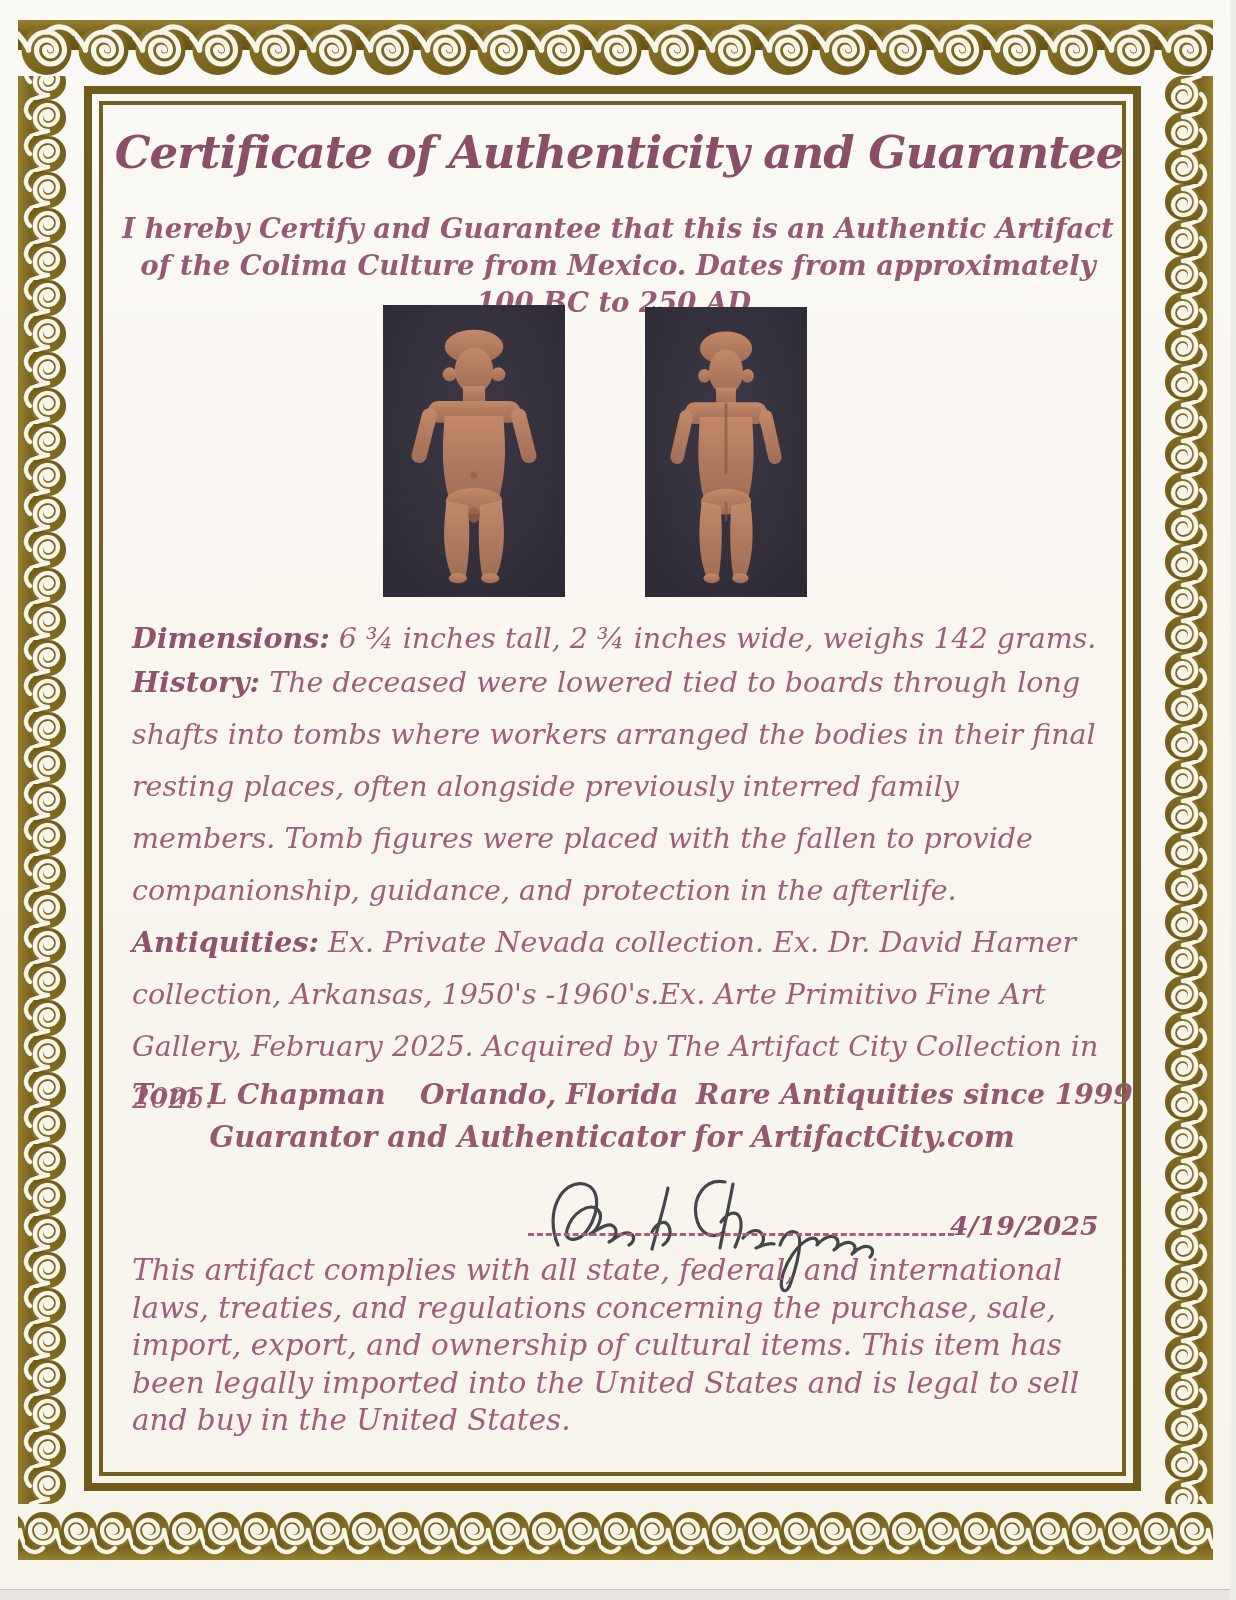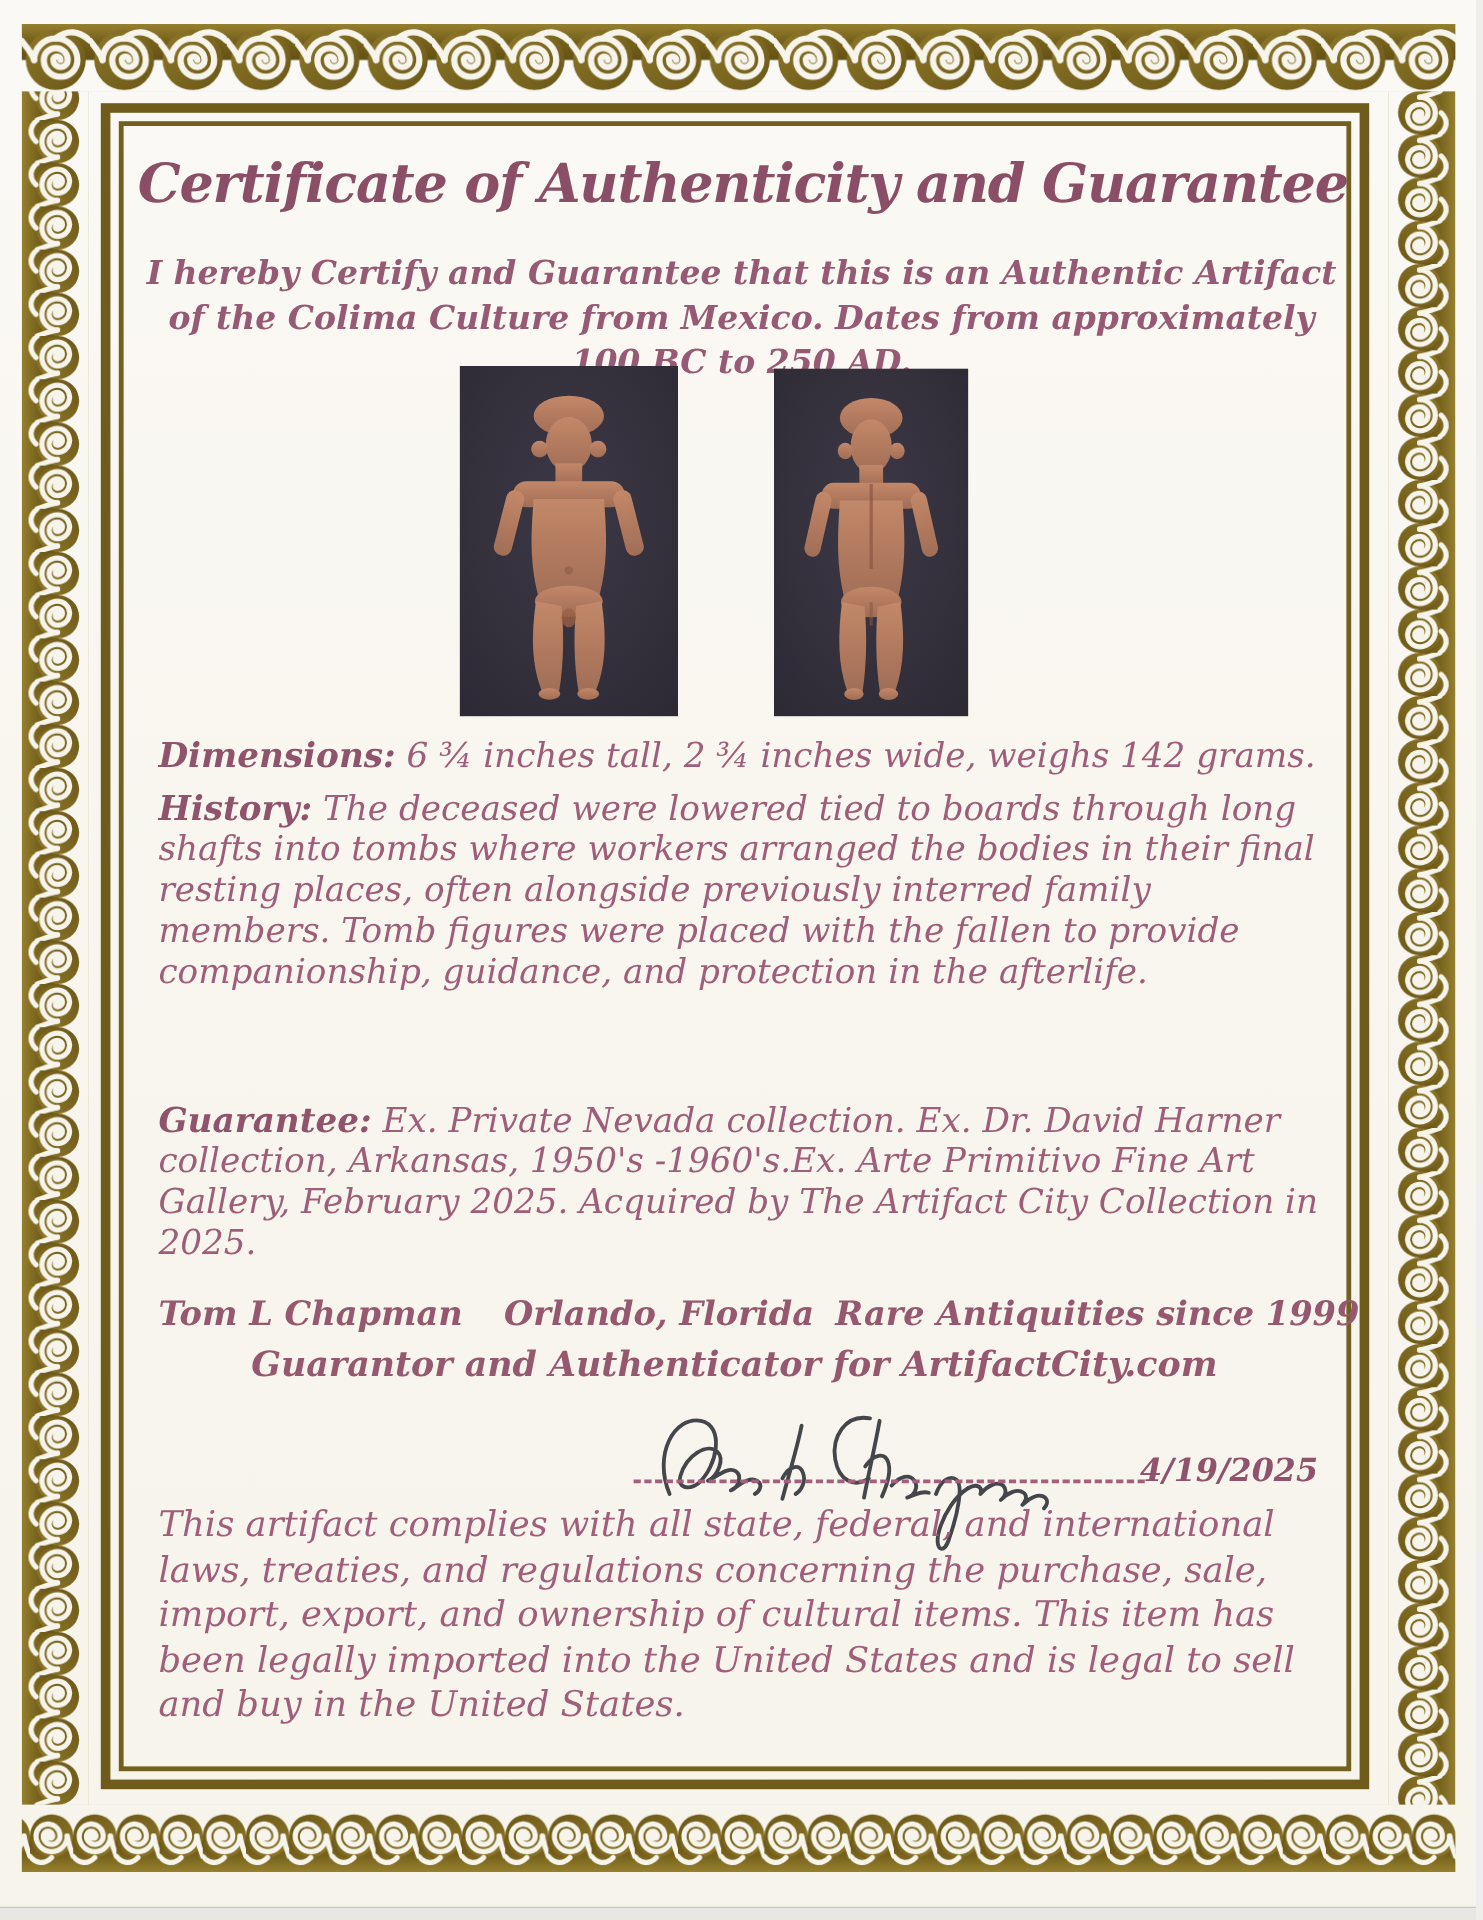--- a/index.html
+++ b/index.html
@@ -16,21 +16,21 @@
   .band-bottom{left:18px;top:1504px;width:1195px;height:56px;transform:rotate(180deg);transform-origin:center;}
   .band-left{left:18px;top:76px;width:1428px;height:56px;transform:rotate(-90deg) translateX(-1428px);}
   .band-right{left:1157px;top:76px;width:1428px;height:56px;transform:translateX(56px) rotate(90deg);}
   
   .frame-outer{left:84px;top:86px;width:1041px;height:1389px;border:8px solid #6f5b1b;}
   .frame-inner{left:99px;top:101px;width:1019px;height:1367px;border:4px solid #73601e;}
   
   .cert{font-style:italic;color:#9c5d78;}
   .title{left:106px;top:126px;width:1026px;text-align:center;font-size:45px;font-weight:bold;color:#8a4f66;letter-spacing:-1px;}
   .intro{left:108px;top:210px;width:1020px;text-align:center;font-size:27.5px;line-height:37px;font-weight:bold;color:#975a74;}
-  .para{left:132px;width:978px;font-size:28.5px;line-height:34px;color:#9e5e79;}
+  .para{left:132px;width:978px;font-size:28.5px;line-height:52px;color:#9e5e79;}
   .para b{color:#8f536c;}
   .p-dim{top:612px;}
   .p-his{top:656px;}
   .p-des{top:808px;}
   .p-pro{top:916px;}
   .sigrow{top:1078px;font-size:28px;font-weight:bold;color:#95586f;}
   .sig-name{left:132px;}
   .sig-loc{left:420px;}
   .sig-tag{left:696px;}
   .guarantor{left:132px;top:1120px;width:960px;text-align:center;font-size:29px;font-weight:bold;color:#95586f;}
@@ -138,21 +138,21 @@
   </svg>
   <svg class="photo" style="left:645px;top:307px" width="162" height="290" viewBox="0 0 180 295" preserveAspectRatio="none" role="img" aria-label="Colima shaman pottery figure, back view">
     <rect width="180" height="295" fill="url(#pbg)"></rect>
     <use href="#fig" fill="url(#terra)"></use>
     <path d="M90,98 V170" stroke="#8a5540" stroke-width="3" opacity="0.7" fill="none"></path>
     <path d="M90,198 V218" stroke="#8a5540" stroke-width="3" opacity="0.55" fill="none"></path>
   </svg>
 
   <div class="abs cert para p-dim"><b>Dimensions:</b><span> 6 ¾ inches tall, 2 ¾ inches wide, weighs 142 grams.</span></div>
   <div class="abs cert para p-his"><b>History:</b><span> The deceased were lowered tied to boards through long shafts into tombs where workers arranged the bodies in their final resting places, often alongside previously interred family members. Tomb figures were placed with the fallen to provide companionship, guidance, and protection in the afterlife.</span></div>
-  <div class="abs cert para p-pro"><b>Guarantee:</b><span> Ex. Private Nevada collection. Ex. Dr. David Harner collection, Arkansas, 1950's -1960's.Ex. Arte Primitivo Fine Art Gallery, February 2025. Acquired by The Artifact City Collection in 2025.</span></div>
+  <div class="abs cert para p-pro"><b>Antiquities:</b><span> Ex. Private Nevada collection. Ex. Dr. David Harner collection, Arkansas, 1950's -1960's.Ex. Arte Primitivo Fine Art Gallery, February 2025. Acquired by The Artifact City Collection in 2025.</span></div>
 
   <div class="abs cert sigrow sig-loc">Orlando, Florida</div>
   <div class="abs cert sigrow sig-name">Tom L Chapman</div>
   <div class="abs cert sigrow sig-tag">Rare Antiquities since 1999</div>
   <div class="abs cert guarantor">Guarantor and Authenticator for ArtifactCity.com</div>
 
   <svg class="abs sigscribble" width="380" height="156" viewBox="0 0 380 156" role="img" aria-label="handwritten signature Tom L Chapman">
     <g fill="none" stroke="#44464b" stroke-width="3.2" stroke-linecap="round" stroke-linejoin="round">
       <path d="M18,95 C4,62 22,30 44,34 C64,38 58,72 42,86 C34,92 24,90 27,80 C32,62 50,52 58,60 C64,66 58,80 50,84 C58,80 67,72 73,76 C79,80 75,90 69,92 C76,88 84,80 91,84 C96,87 93,93 89,95"></path>
       <path d="M128,38 C124,58 117,80 112,99 M112,82 C117,72 126,69 129,77 C132,84 128,92 123,95"></path>

